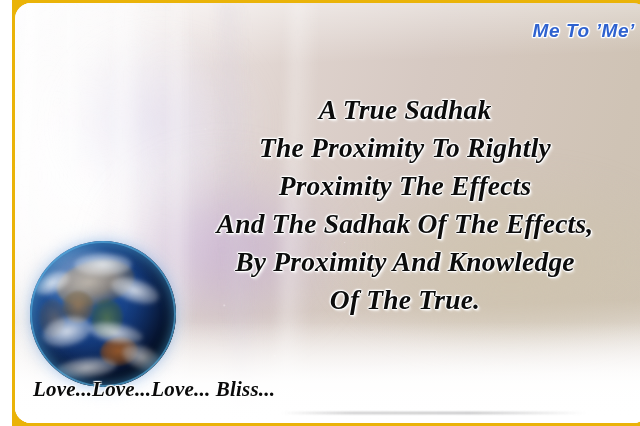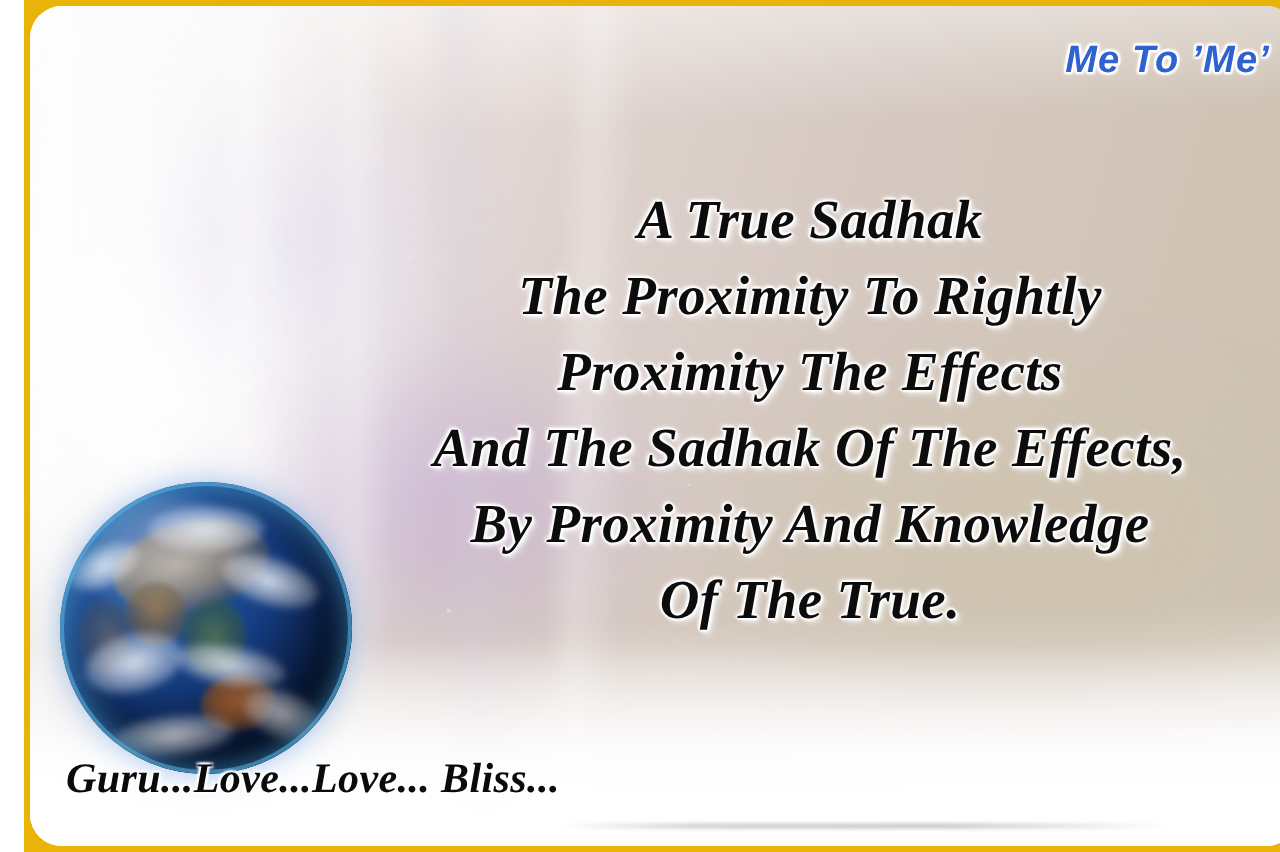--- a/index.html
+++ b/index.html
@@ -425,16 +425,16 @@
 
     <div id="quote">
       <div class="quote-line">A True Sadhak</div>
       <div class="quote-line">The Proximity To Rightly</div>
       <div class="quote-line">Proximity The Effects</div>
       <div class="quote-line">And The Sadhak Of The Effects,</div>
       <div class="quote-line">By Proximity And Knowledge</div>
       <div class="quote-line">Of The True.</div>
     </div>
 
-    <div id="footer-tag">Guru...Love...Love... Bliss...</div>
+    <div id="footer-tag">Love...Love...Love... Bliss...</div>
 
   </div>
 </div>
 
 </body></html>

